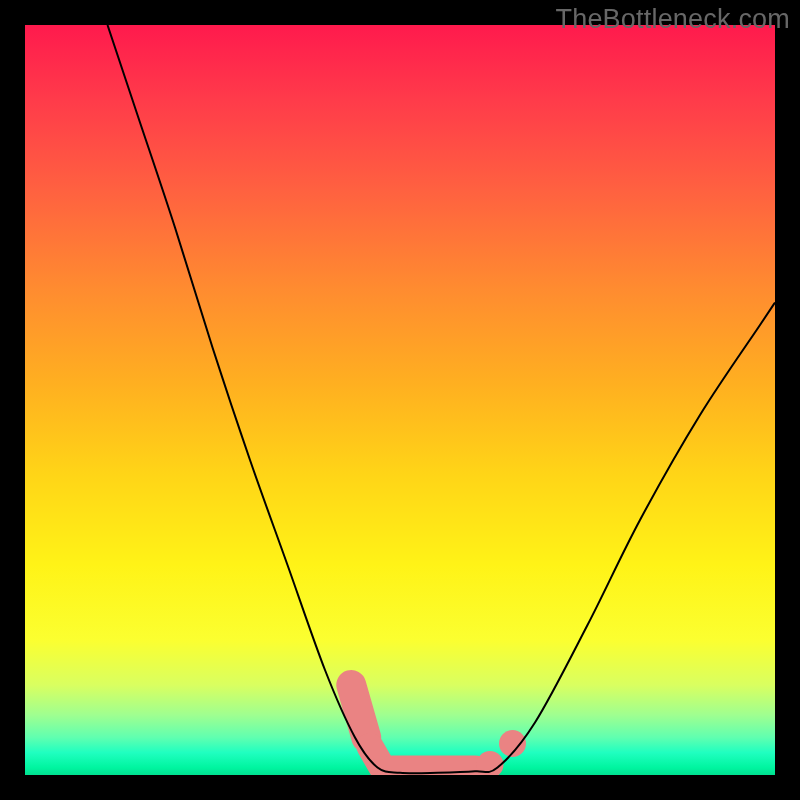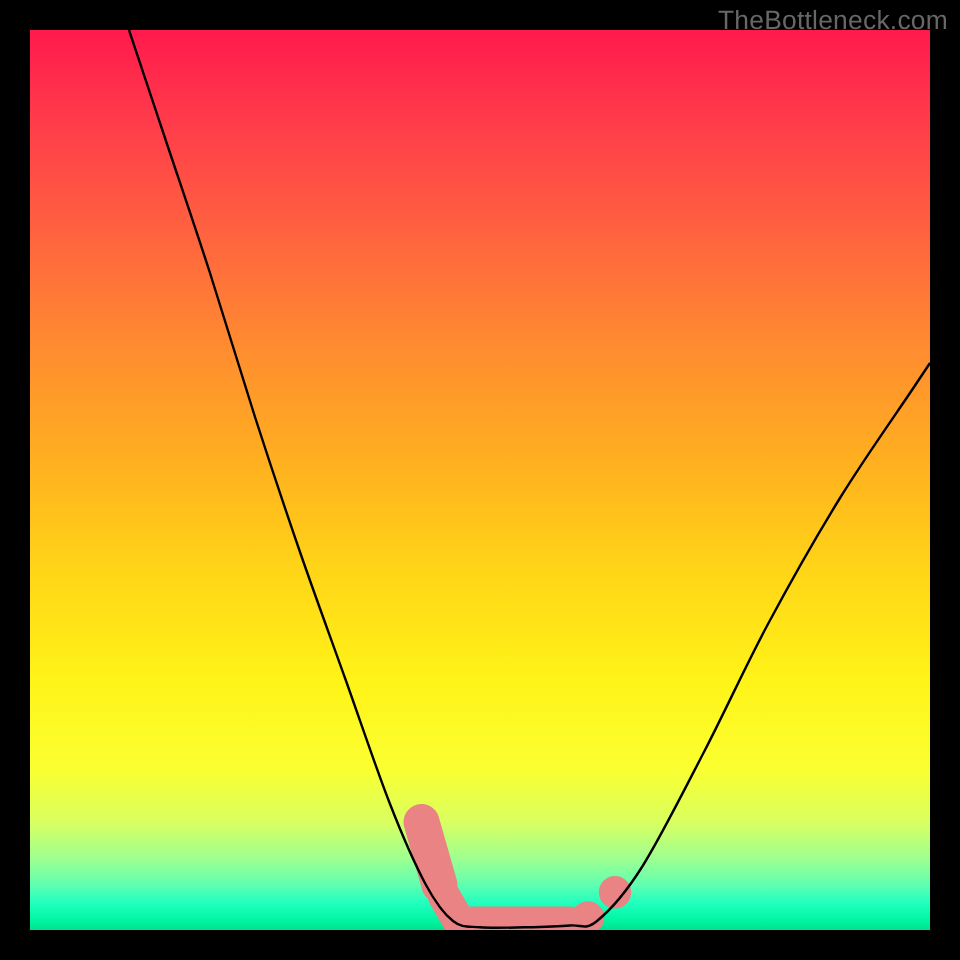--- a/index.html
+++ b/index.html
@@ -45,21 +45,21 @@
       #60ffb0 95%,
       #20ffc0 97%,
       #00f5a0 99%,
       #00e090 100%
     );
   }
   .watermark {
     position: absolute;
     top: 4px;
     right: 10px;
-    font-size: 22px;
+    font-size: 27px;
     font-weight: 500;
     color: #676767;
     letter-spacing: 0.2px;
   }
   svg.curves {
     width: 100%;
     height: 100%;
     position: absolute;
     left: 0; top: 0;
   }

